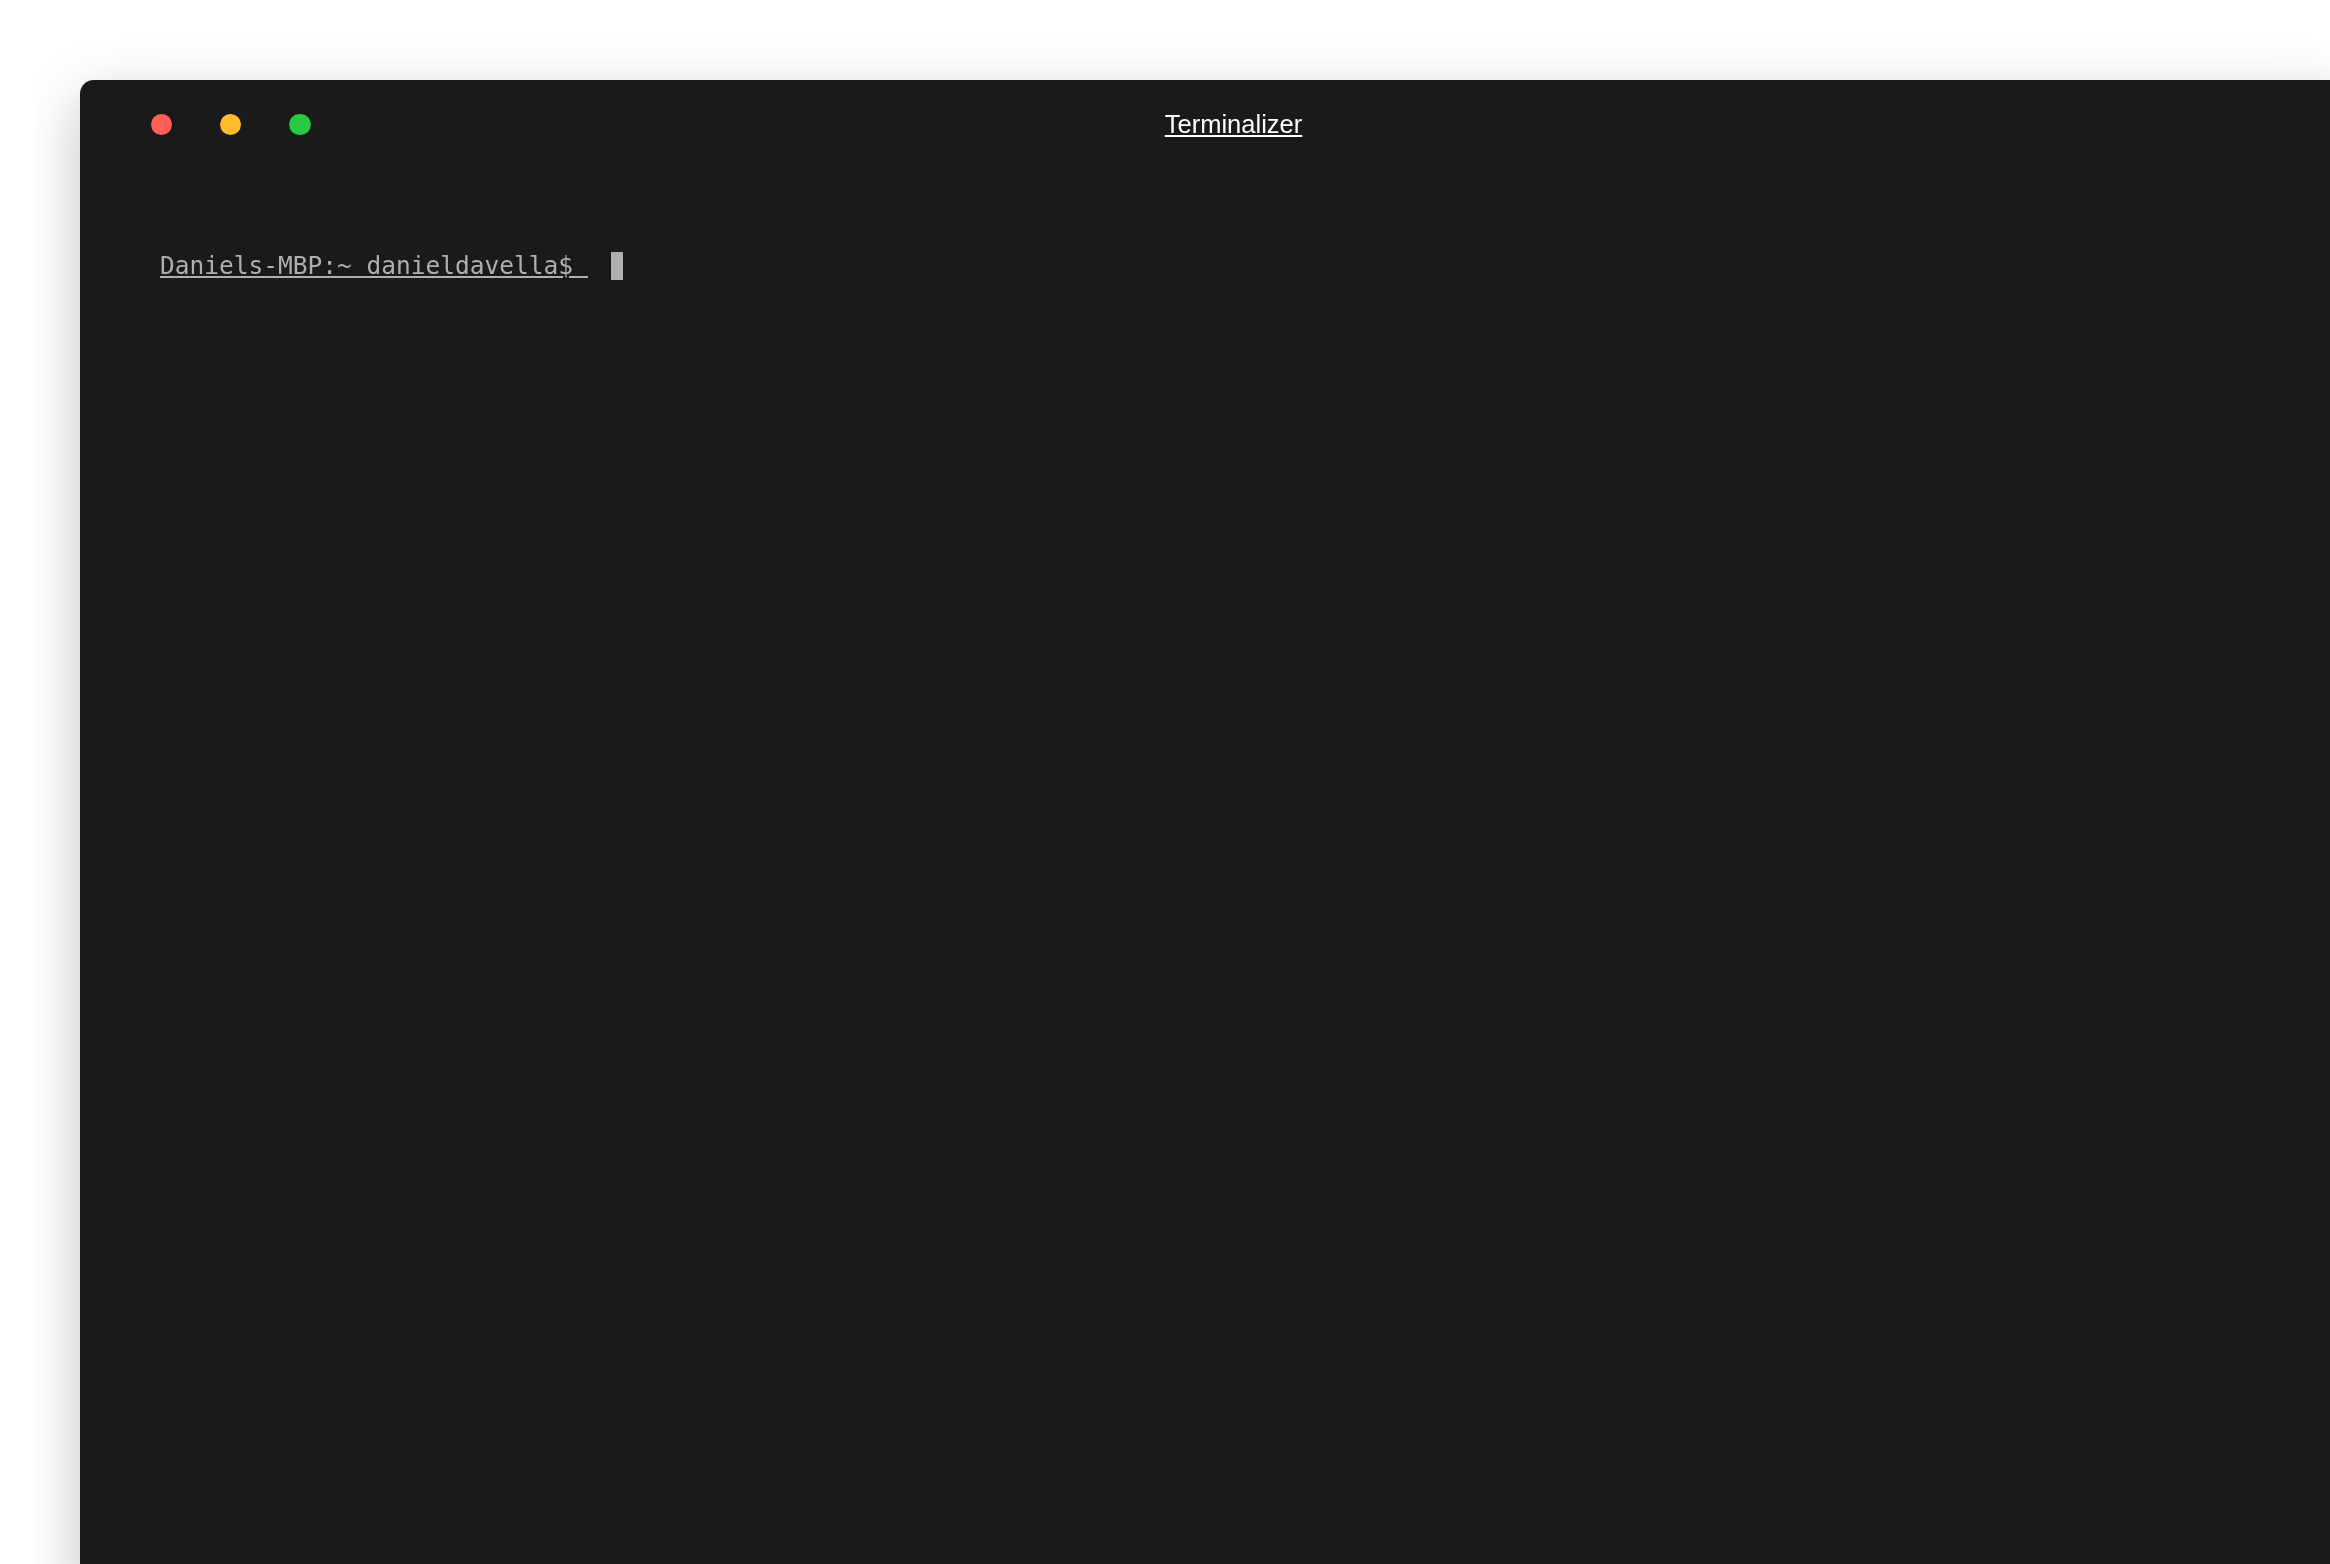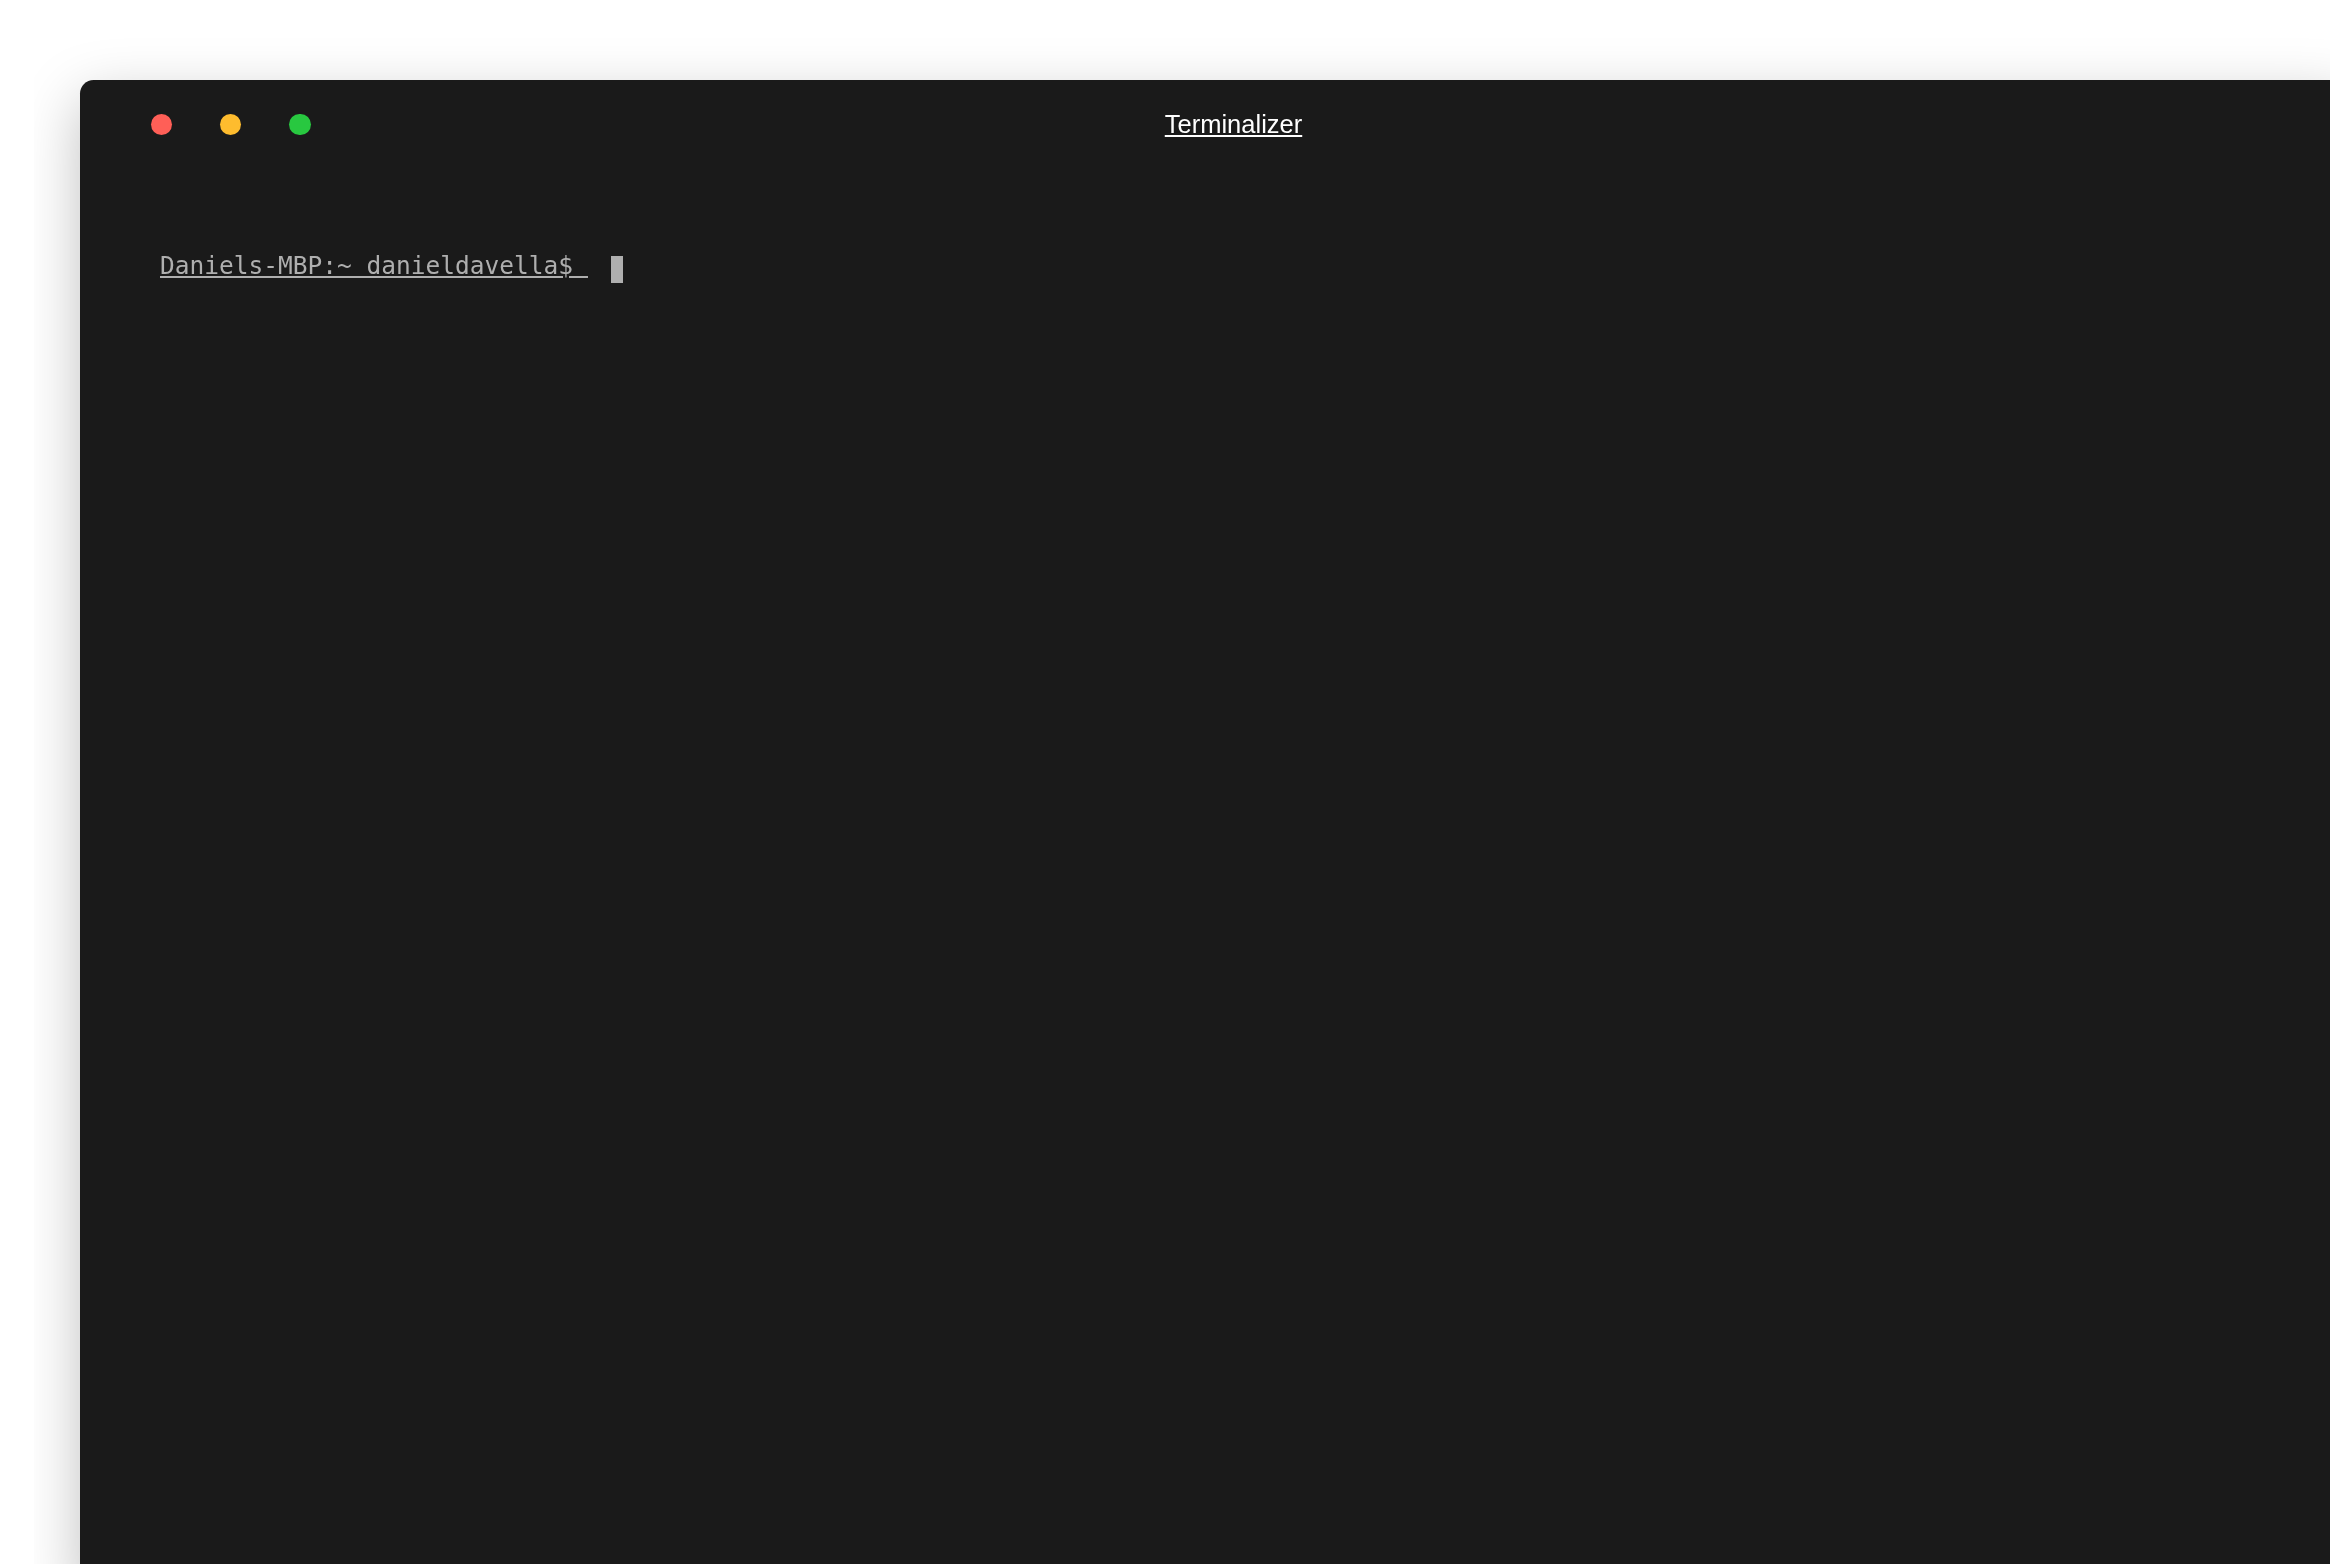--- a/index.html
+++ b/index.html
@@ -73,21 +73,21 @@
       flex: 1;
       padding: 29px 29px;
       font-family: "SF Mono", "Monaco", "Menlo", "Consolas", monospace;
       font-size: 24.5px;
       color: #afafaf;
       line-height: 1.4;
     }
     
     .prompt-line {
       display: flex;
-      align-items: flex-end;
+      align-items: center;
     }
     
     .prompt-text {
       white-space: pre;
     }
     
     .cursor {
       display: inline-block;
       width: 12.7px;
       height: 27.4px;

